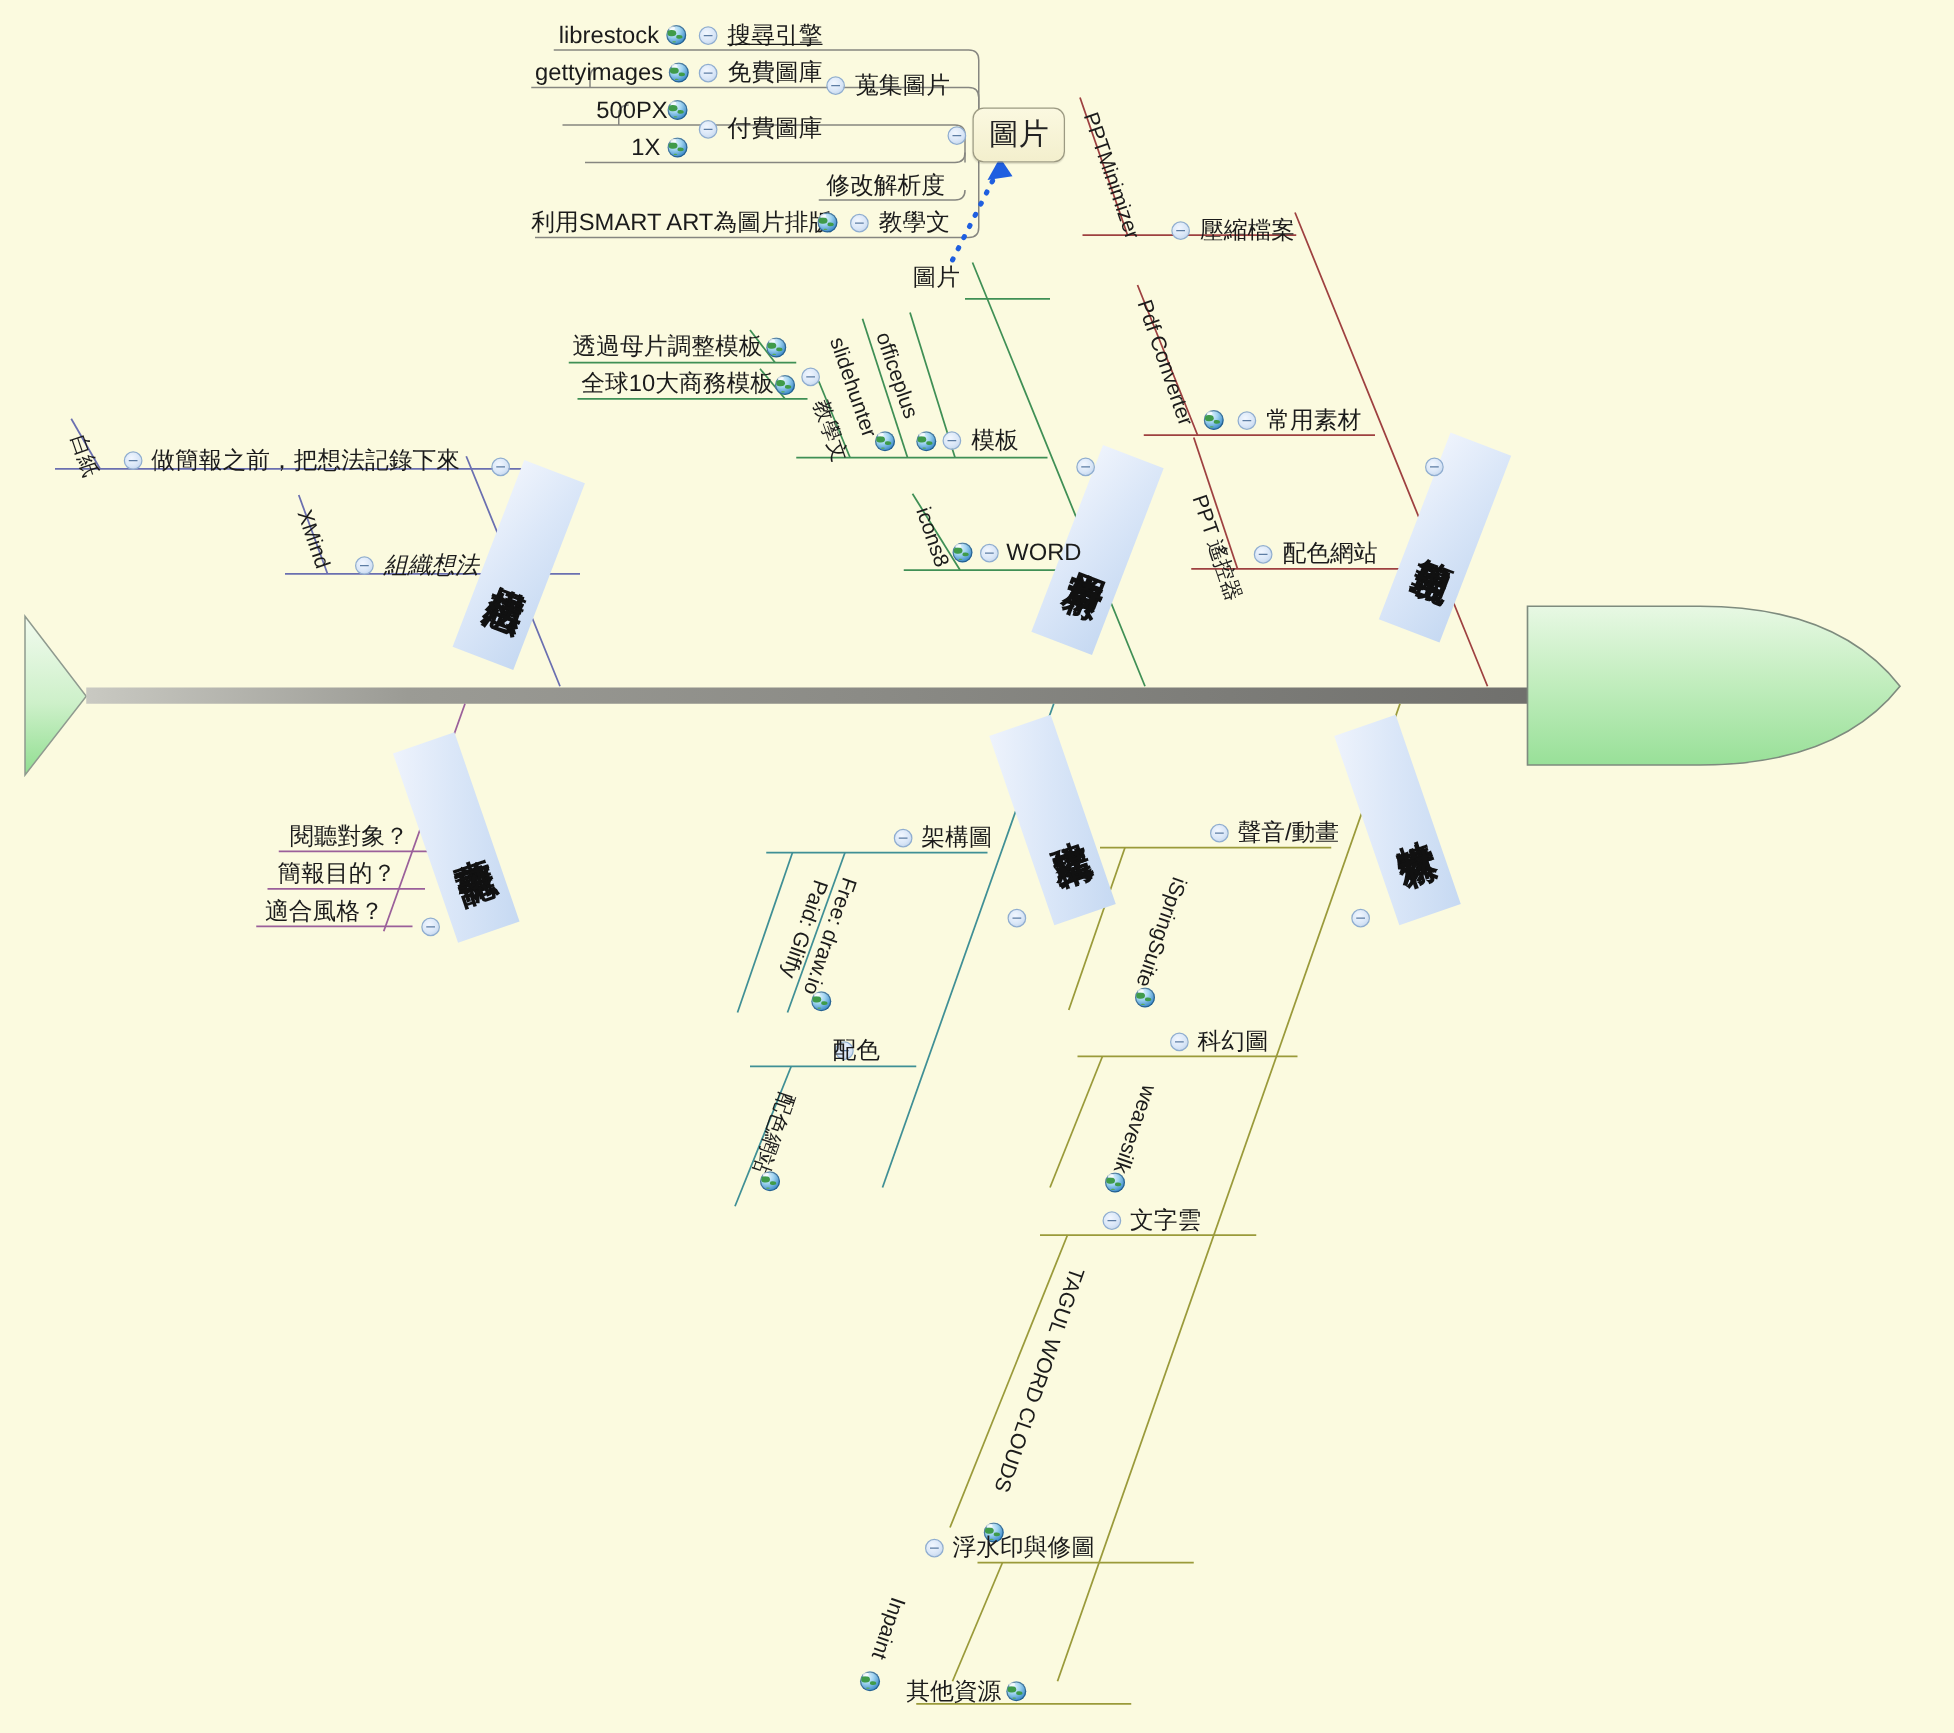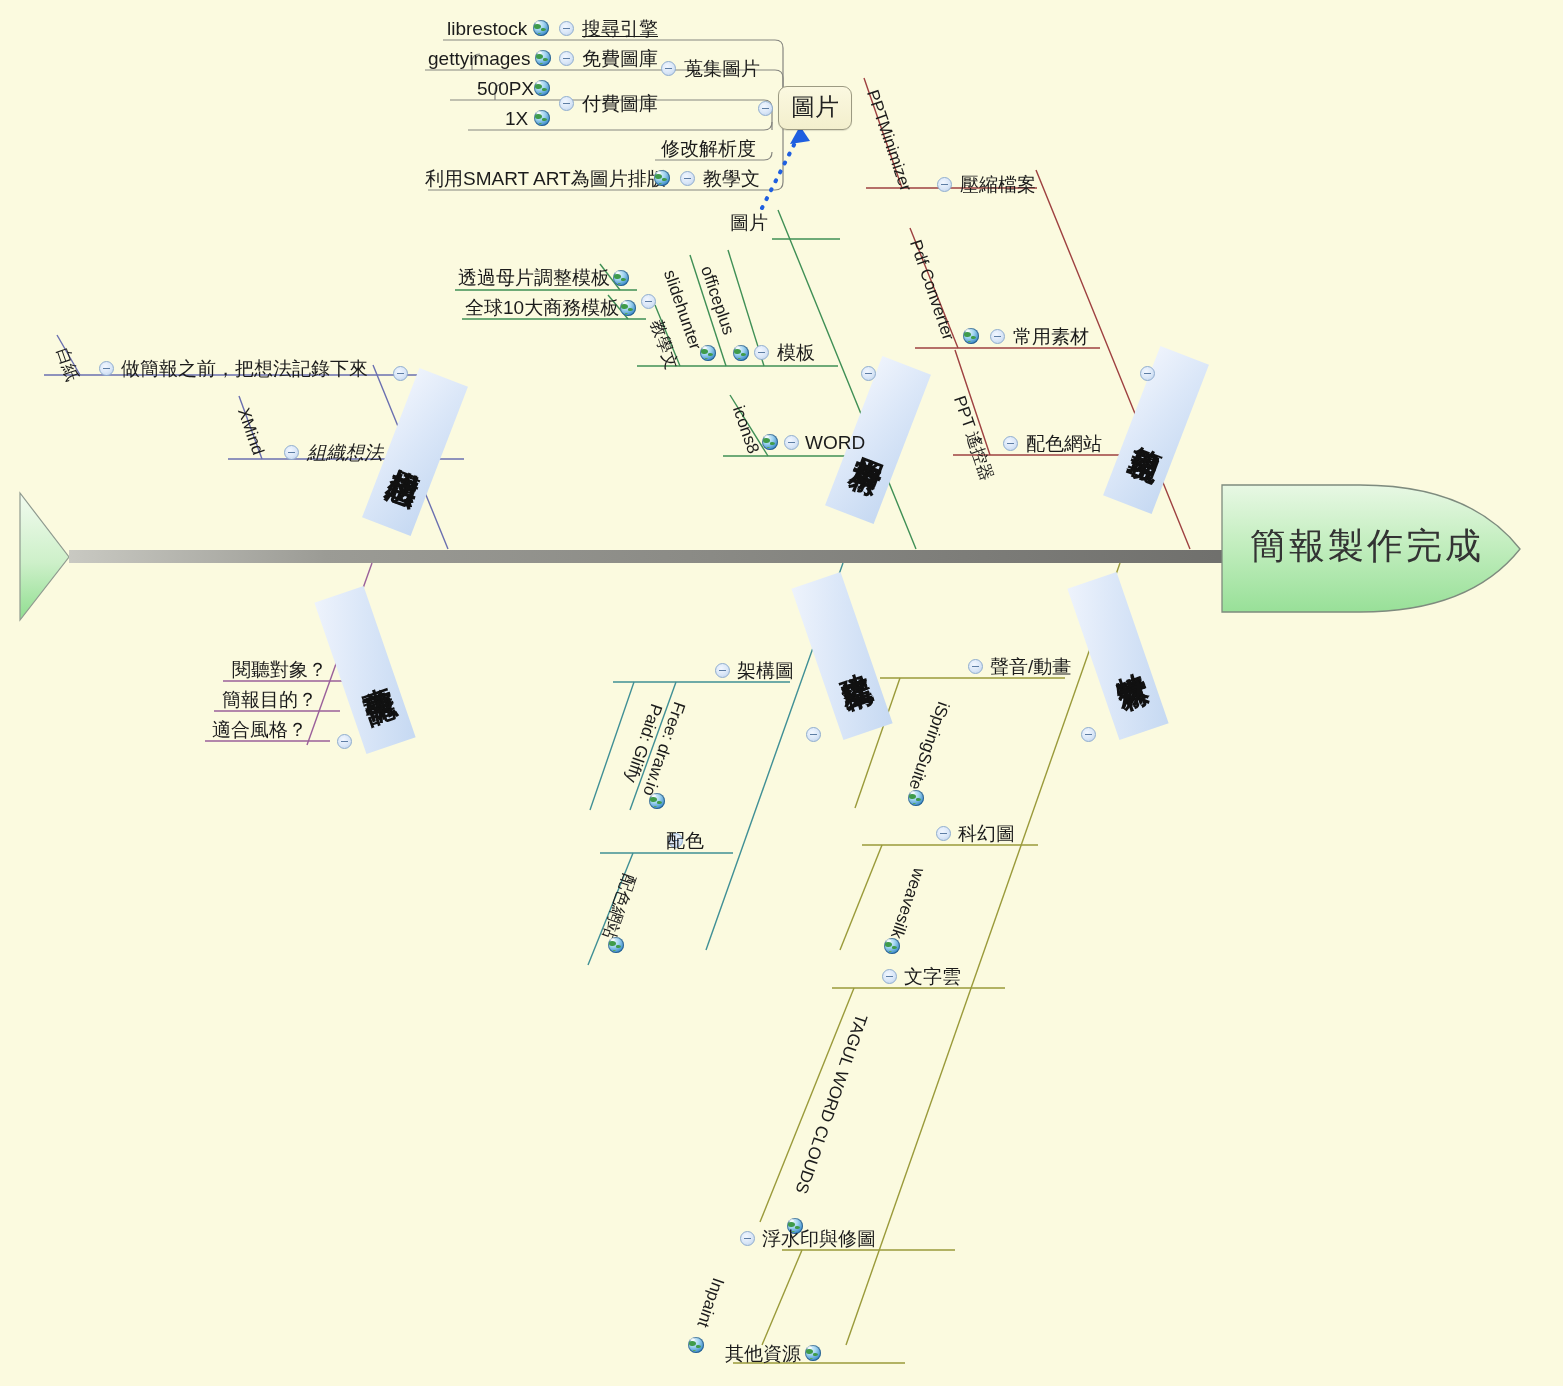--- a/index.html
+++ b/index.html
@@ -212,23 +212,20 @@
       <path d="M 428,190 L 775,190 Q 783,190 783,182 L 783,117"></path>
       <path d="M 764,160 Q 772,160 772,152"></path>
     </g>
 
     <g stroke="#1f5fe0" stroke-width="4" stroke-linecap="round" stroke-dasharray="1 9" fill="none">
       <line x1="762" y1="208" x2="801" y2="131"></line>
     </g>
     <path d="M 800,126 L 790,144 L 810,141 Z" fill="#1f5fe0"></path>
   </svg>
 
-  <div id="head">
-    <div class="headlabel">簡報製作完成</div>
-  </div>
 
   <div class="plate" style="left:389px;top:372px;width:52px;height:160px;transform:rotate(21deg);">
     <span>構思想法</span>
   </div>
   <div class="tog" style="left:393px;top:366px;"></div>
 
   <div class="plate" style="left:852px;top:360px;width:52px;height:160px;transform:rotate(21deg);">
     <span>常用素材</span>
   </div>
   <div class="tog" style="left:861px;top:366px;"></div>

